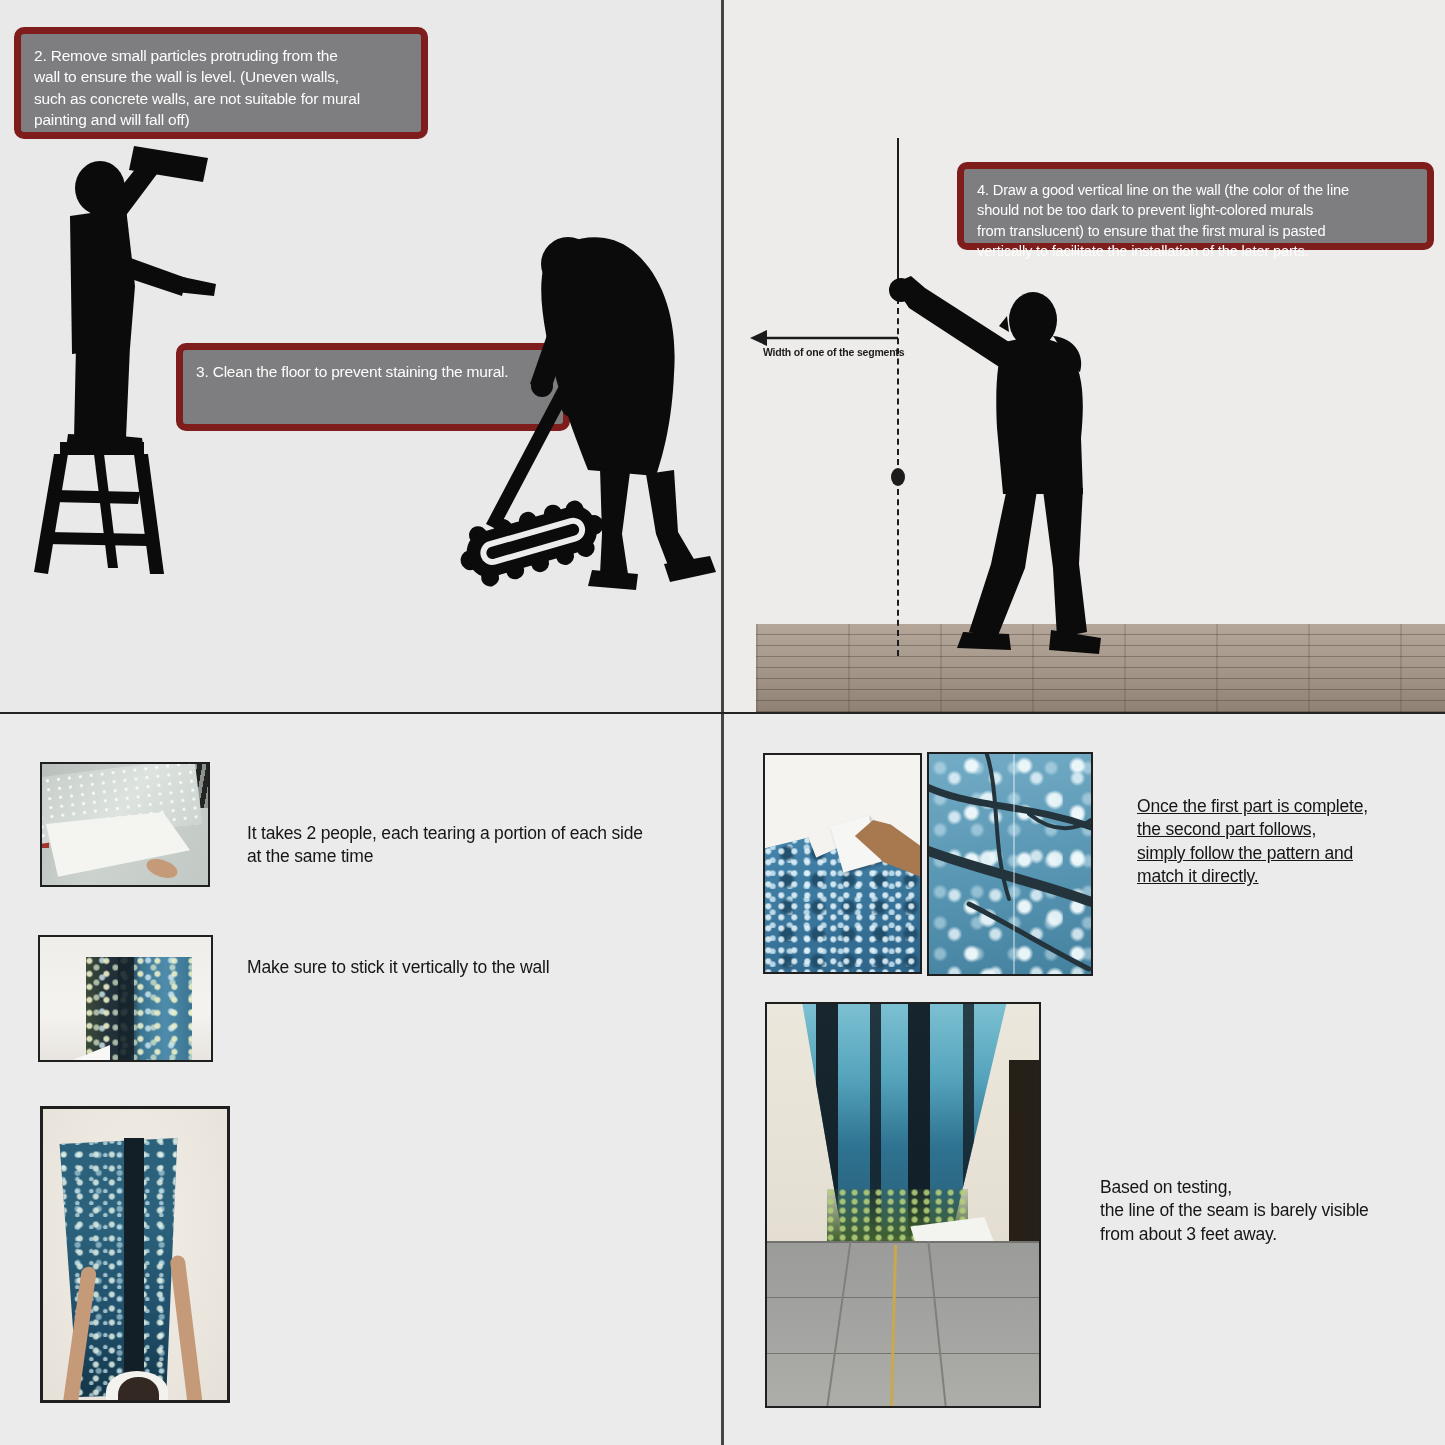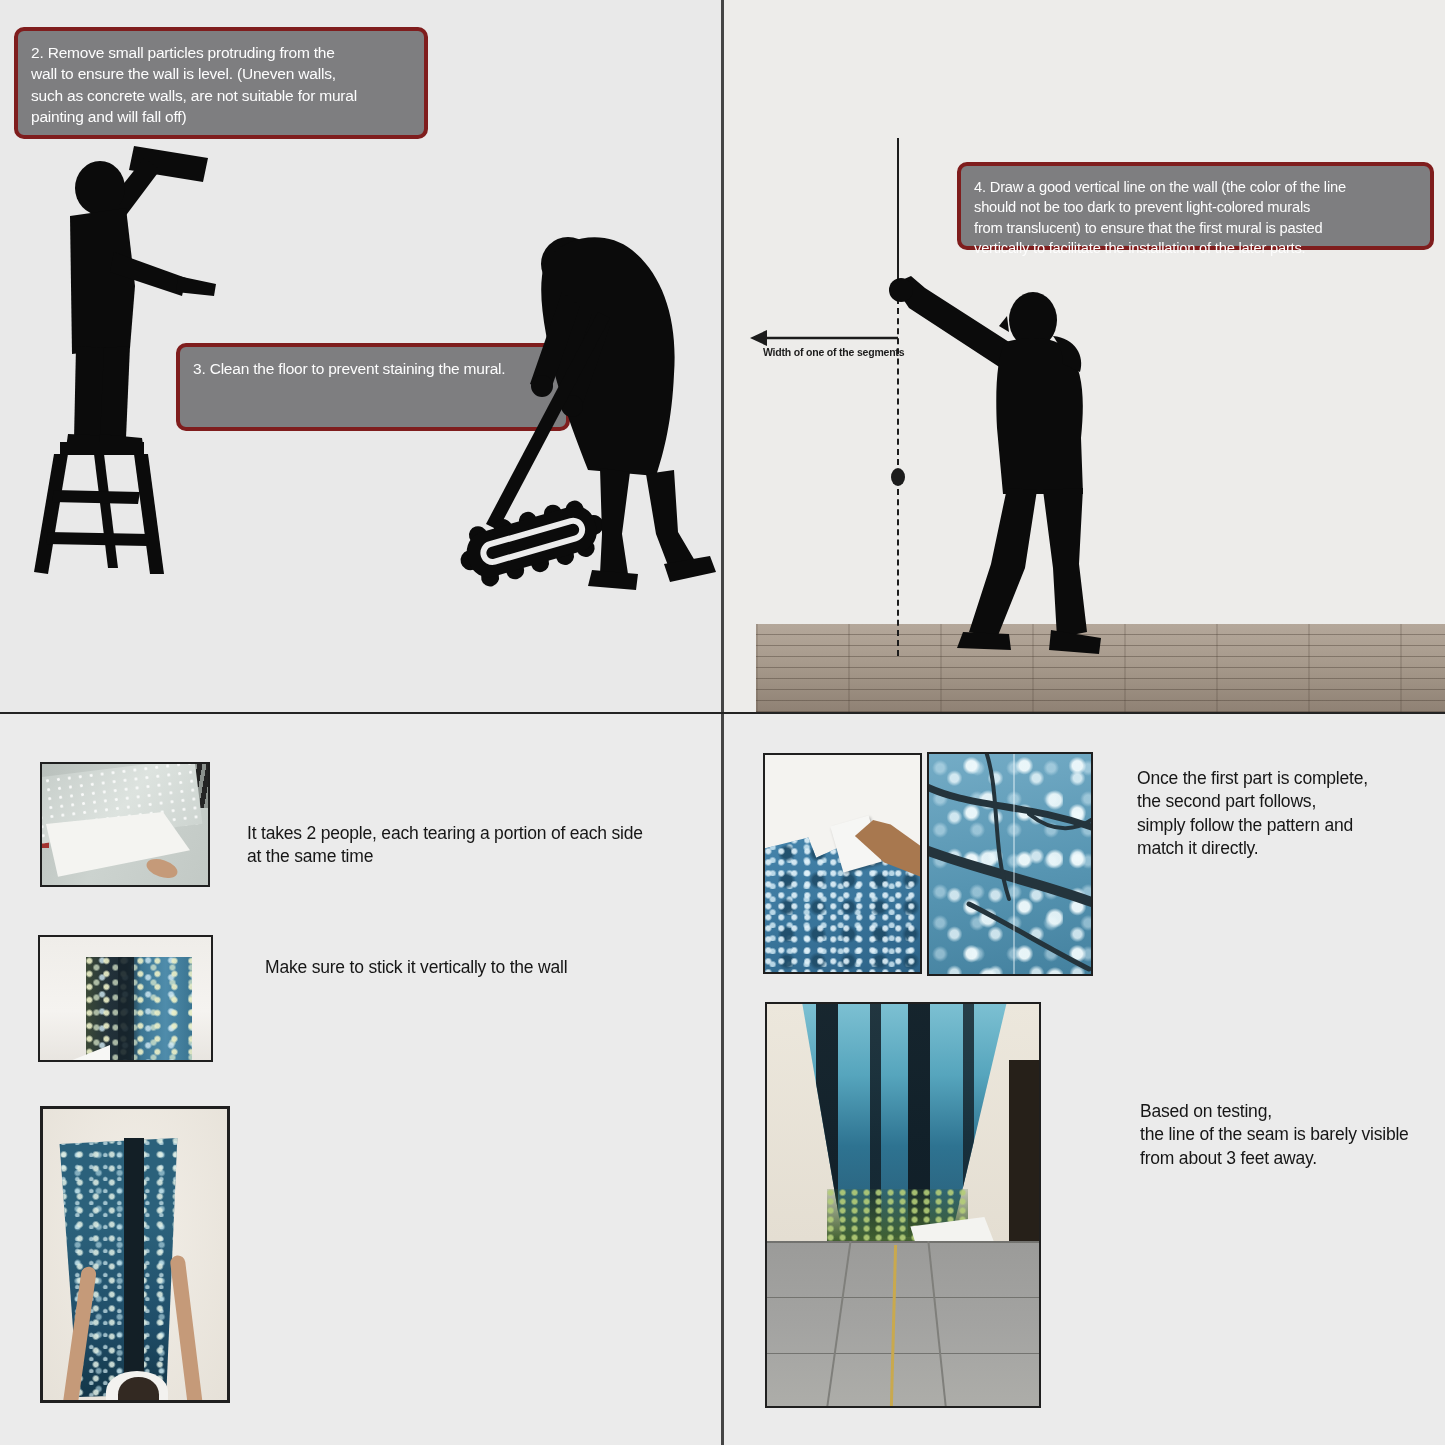--- a/index.html
+++ b/index.html
@@ -1,20 +1,20 @@
 <!DOCTYPE html>
 <html style="--divider: #454545; --box_bg: #7e7e80; --box_text: #fdfdfd; --caption: #161616; --silhouette: #0b0b0b; --bg_top_left: #e9e9e9; --bg_top_right: #edecea; --bg_bottom: #ebebeb; --photo_border: #1f1f1f; --line_black: #1c1c1c; --wood_light: #b4a79a; --wood_dark: #8f8174; --tile_gray: #a3a3a1; --tape_yellow: #c9a94e; --mural_teal: #2f6e8c; --mural_deep: #1c4a63; --mural_sky: #bfe4ee; --skin: #c59a79;"><head>
 <meta charset="utf-8">
 <style>
   html,body{margin:0;padding:0;}
   .canvas{position:relative;width:1445px;height:1445px;overflow:hidden;
     font-family:"Liberation Sans",sans-serif;background:var(--bg_bottom,#ebebeb);}
   .q{position:absolute;}
   .stepbox{position:absolute;background:var(--box_bg,#7e7e80);color:var(--box_text,#fdfdfd);
-    border:4px solid #7f1d1d;border-radius:10px;padding:11px 13px;white-space:pre-line;
+    border:7px solid #7f1d1d;border-radius:10px;padding:11px 13px;white-space:pre-line;
     letter-spacing:-0.2px;line-height:1.38;box-sizing:border-box;}
   .caption{position:absolute;color:var(--caption,#161616);font-size:17.5px;line-height:1.34;
     white-space:pre-line;letter-spacing:-0.2px;}
   .photo{position:absolute;border:2px solid var(--photo_border,#1f1f1f);overflow:hidden;
     background:#ddd;box-sizing:border-box;}
   .abs{position:absolute;}
   .divider-v{position:absolute;left:721px;top:0;width:3px;height:1445px;background:var(--divider,#454545);}
   .divider-h{position:absolute;left:0;top:712px;width:1445px;height:2px;background:#232323;}
   svg{display:block;}
 </style>
@@ -149,21 +149,21 @@
       background-image:
         radial-gradient(circle at 20% 30%, rgba(236,240,200,0.9) 2px, transparent 4px),
         radial-gradient(circle at 70% 20%, rgba(210,235,245,0.8) 2px, transparent 4px),
         radial-gradient(circle at 55% 70%, rgba(225,240,210,0.7) 2px, transparent 4px),
         linear-gradient(90deg, #3c4a38 0%, #22313a 22%, #1d2b33 38%, #3c7693 52%, #4f8cab 75%, #3a7491 100%);
       background-size:17px 13px,23px 17px,19px 15px,100% 100%;"></div>
     <div class="abs" style="left:78px;top:20px;width:16px;height:103px;background:#16232b;opacity:.9;"></div>
     <div class="abs" style="left:30px;top:108px;width:40px;height:16px;
       clip-path:polygon(0 100%,100% 0,100% 100%);background:#f7f7f5;"></div>
   </div>
-  <div class="caption" style="left:247px;top:956px;margin-left:18px;">Make sure to stick it vertically to the wall</div>
+  <div class="caption" style="left:247px;top:956px;">Make sure to stick it vertically to the wall</div>
 
   <div class="photo" style="left:40px;top:1106px;width:190px;height:297px;border-width:3px;background:#eee9e2;">
     <div class="abs" style="left:0;top:0;width:100%;height:100%;
       background:radial-gradient(ellipse at 50% 40%,#f2eee7 0%,#e6e1d8 100%);"></div>
     <div class="abs" style="left:0;top:0;width:100%;height:100%;
       clip-path:polygon(9% 12%, 73% 10%, 67% 98%, 19% 99%);
       background-image:
         radial-gradient(circle at 30% 25%, rgba(225,240,230,0.85) 2px, transparent 4px),
         radial-gradient(circle at 65% 55%, rgba(190,225,235,0.6) 2px, transparent 4px),
         radial-gradient(circle at 45% 85%, rgba(210,235,240,0.7) 1.5px, transparent 3px),
@@ -206,21 +206,21 @@
       <g fill="none" stroke="#24343c" stroke-linecap="round">
         <path d="M-8,30 C40,55 95,48 168,75" stroke-width="7"></path>
         <path d="M-6,95 C45,115 110,128 168,150" stroke-width="10"></path>
         <path d="M55,-8 C72,35 62,90 80,145" stroke-width="4"></path>
         <path d="M100,60 C125,80 150,78 170,60" stroke-width="4"></path>
         <path d="M40,150 C80,170 120,195 160,215" stroke-width="5"></path>
       </g>
     </svg>
     <div class="abs" style="left:52%;top:0;width:2px;height:100%;background:rgba(235,246,250,0.45);"></div>
   </div>
-  <div class="caption" style="left:1137px;top:767px;">Once the first part is complete,
+  <div class="caption" style="left:1137px;top:795px;text-decoration:underline;">Once the first part is complete,
 the second part follows,
 simply follow the pattern and
 match it directly.</div>
 
   <div class="photo" style="left:765px;top:1002px;width:276px;height:406px;background:#eae5da;">
     <div class="abs" style="left:0;top:0;width:100%;height:59%;
       background:linear-gradient(to bottom,#ece7dc,#e4ded2);"></div>
     <div class="abs" style="left:89%;top:14%;width:11%;height:45%;background:#262019;"></div>
     <div class="abs" style="left:0;top:0;width:100%;height:59%;
       clip-path:polygon(13% 0,88% 0,68% 97%,28% 100%);
@@ -238,19 +238,19 @@
     <div class="abs" style="left:50%;top:53%;width:34%;height:13%;
       clip-path:polygon(8% 18%,88% 0,100% 55%,22% 100%);background:#f3f3f0;"></div>
     <div class="abs" style="left:0;top:59%;width:100%;height:41%;
       background:
         repeating-linear-gradient(to bottom, rgba(110,110,106,0.9) 0 1.5px, transparent 1.5px 56px),
         linear-gradient(to bottom,#9b9b99 0%,var(--tile_gray,#a3a3a1) 50%,#adada9 100%);"></div>
     <div class="abs" style="left:26%;top:59%;width:1.5px;height:41%;transform:skewX(-8deg);background:#7f7f7b;"></div>
     <div class="abs" style="left:62%;top:59%;width:1.5px;height:41%;transform:skewX(6deg);background:#7f7f7b;"></div>
     <div class="abs" style="left:46%;top:60%;width:3px;height:40%;transform:rotate(1.5deg);background:var(--tape_yellow,#c9a94e);"></div>
   </div>
-  <div class="caption" style="left:1100px;top:1100px;margin-left:40px;">Based on testing,
+  <div class="caption" style="left:1100px;top:1176px;">Based on testing,
 the line of the seam is barely visible
 from about 3 feet away.</div>
 
   <div class="divider-v"></div>
   <div class="divider-h"></div>
 </div>
 
 </body></html>

